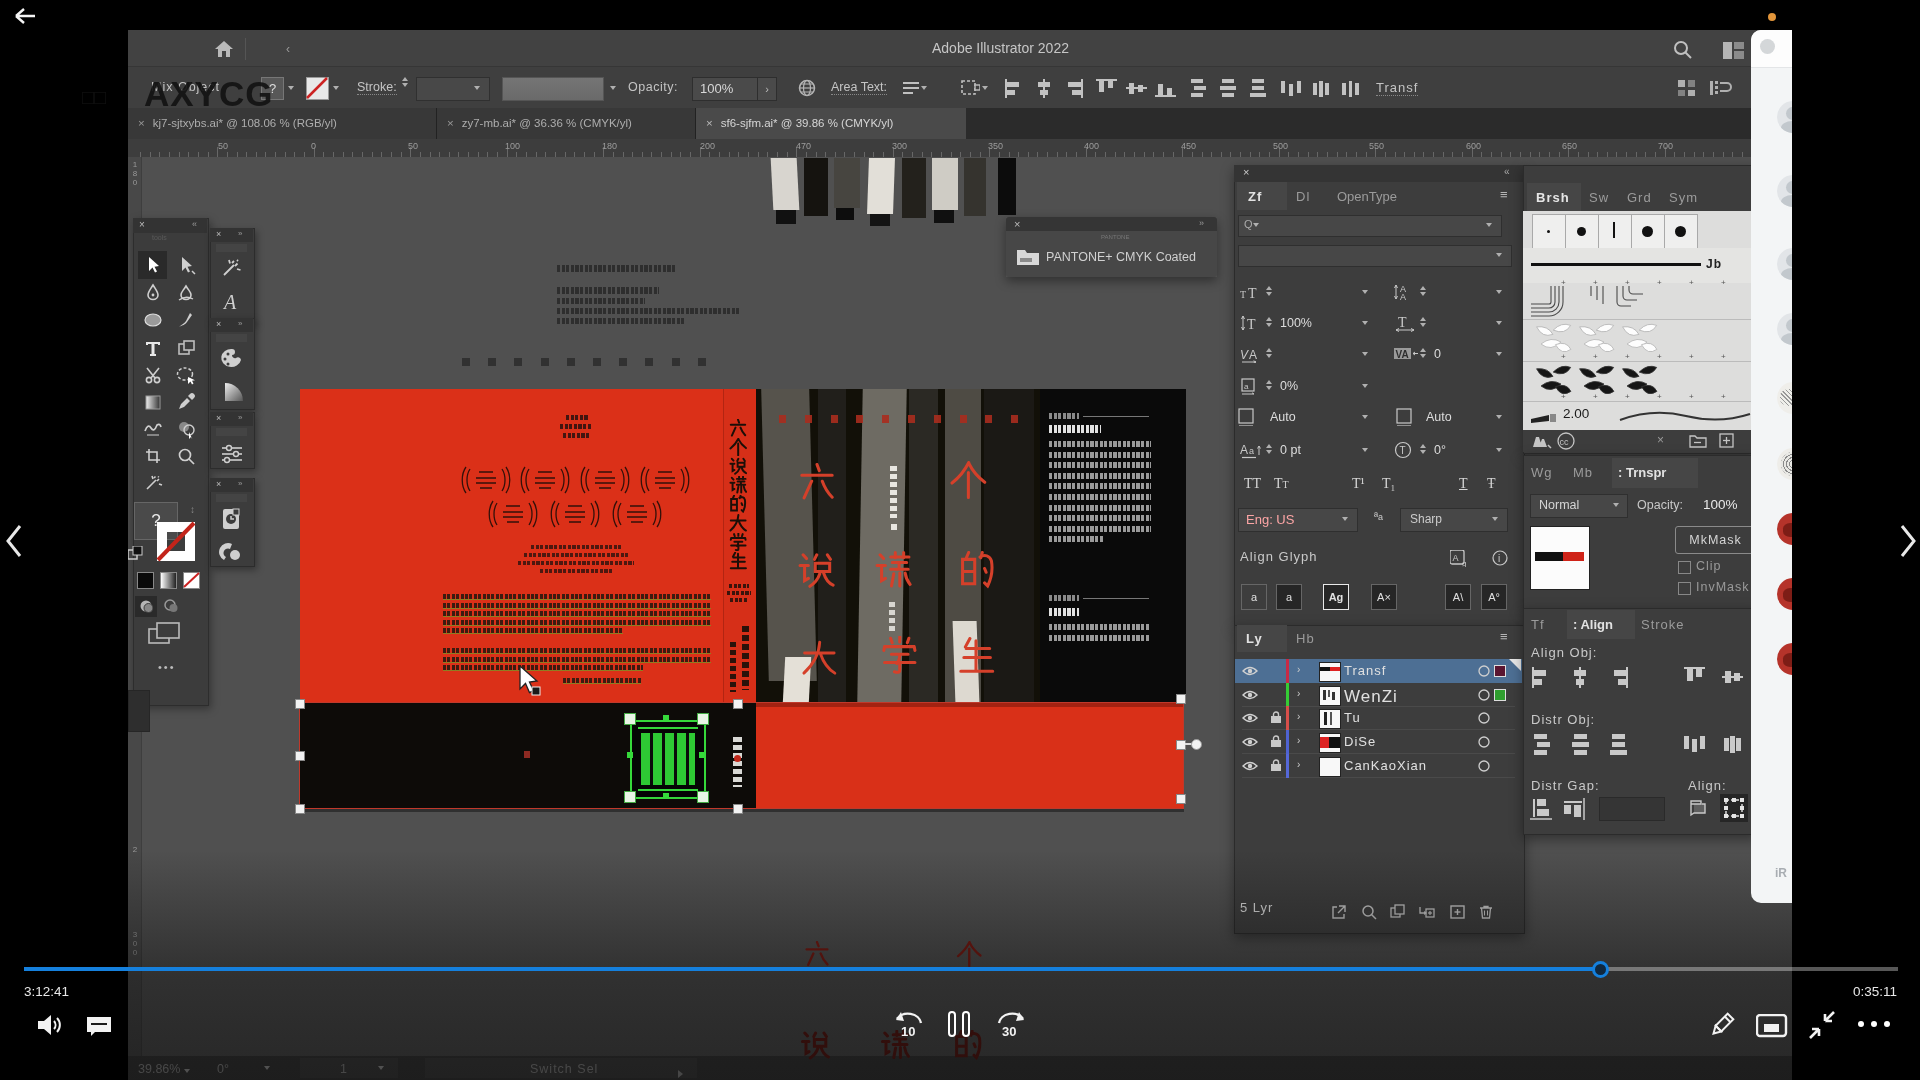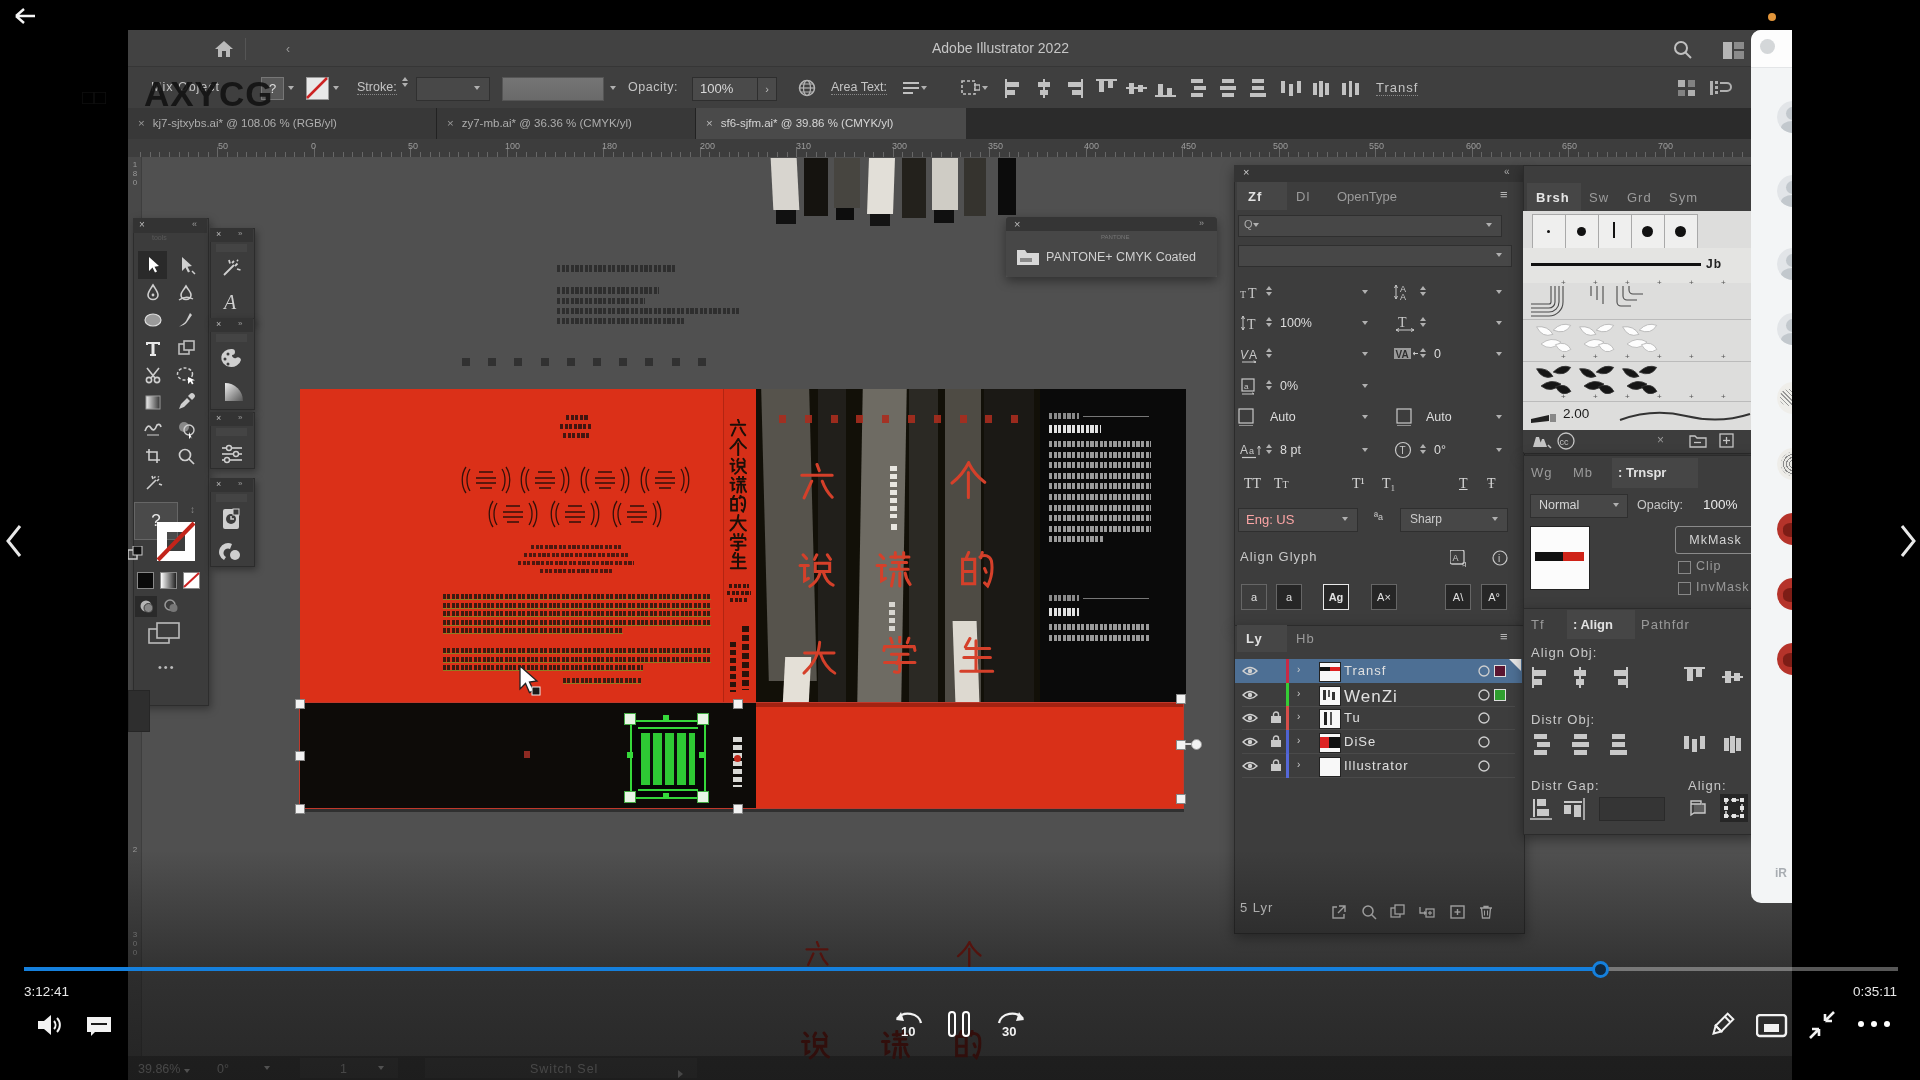--- a/index.html
+++ b/index.html
@@ -94,21 +94,21 @@
 <div class="a" style="left:437px;top:108px;width:258px;height:31px;background:#383838;border-right:1px solid #222;color:#adadad;font-size:11.5px;line-height:31px;"><span style="margin-left:10px;margin-right:8px;color:#999;">×</span>zy7-mb.ai* @ 36.36 % (CMYK/yl)</div>
 <div class="a" style="left:696px;top:108px;width:270px;height:31px;background:#4a4a4a;color:#d6d6d6;font-size:11.5px;line-height:31px;"><span style="margin-left:10px;margin-right:8px;color:#bbb;">×</span>sf6-sjfm.ai* @ 39.86 % (CMYK/yl)</div>
 
 <div class="a" style="left:128px;top:139px;width:1664px;height:18px;background:#3d3d3d;border-bottom:1px solid #2b2b2b;" id="ruler">
     <div style="position: absolute; left: 90px; top: 2px; font-size: 9px; color: rgb(156, 156, 156);">50</div>
     <div style="position: absolute; left: 183px; top: 2px; font-size: 9px; color: rgb(156, 156, 156);">0</div>
     <div style="position: absolute; left: 280px; top: 2px; font-size: 9px; color: rgb(156, 156, 156);">50</div>
     <div style="position: absolute; left: 377px; top: 2px; font-size: 9px; color: rgb(156, 156, 156);">100</div>
     <div style="position: absolute; left: 474px; top: 2px; font-size: 9px; color: rgb(156, 156, 156);">180</div>
     <div style="position: absolute; left: 572px; top: 2px; font-size: 9px; color: rgb(156, 156, 156);">200</div>
-    <div style="position: absolute; left: 668px; top: 2px; font-size: 9px; color: rgb(156, 156, 156);">310</div>
+    <div style="position: absolute; left: 668px; top: 2px; font-size: 9px; color: rgb(156, 156, 156);">470</div>
     <div style="position: absolute; left: 764px; top: 2px; font-size: 9px; color: rgb(156, 156, 156);">300</div>
     <div style="position: absolute; left: 860px; top: 2px; font-size: 9px; color: rgb(156, 156, 156);">350</div>
     <div style="position: absolute; left: 956px; top: 2px; font-size: 9px; color: rgb(156, 156, 156);">400</div>
     <div style="position: absolute; left: 1053px; top: 2px; font-size: 9px; color: rgb(156, 156, 156);">450</div>
     <div style="position: absolute; left: 1145px; top: 2px; font-size: 9px; color: rgb(156, 156, 156);">500</div>
     <div style="position: absolute; left: 1241px; top: 2px; font-size: 9px; color: rgb(156, 156, 156);">550</div>
     <div style="position: absolute; left: 1338px; top: 2px; font-size: 9px; color: rgb(156, 156, 156);">600</div>
     <div style="position: absolute; left: 1434px; top: 2px; font-size: 9px; color: rgb(156, 156, 156);">650</div>
     <div style="position: absolute; left: 1530px; top: 2px; font-size: 9px; color: rgb(156, 156, 156);">700</div>
     <div style="position: absolute; left: 12px; top: 13px; width: 1px; height: 5px; background: rgb(138, 138, 138); opacity: 0.55;"></div>
@@ -602,21 +602,21 @@
     <path d="M19 14 v-9 M19 5 l-1.5 2.5 M19 5 l1.5 2.5" stroke="#c8c8c8" stroke-width="1"></path>
   </svg>
 <svg width="22" height="18" style="position: absolute; left: 1394px; top: 441px;">
     <circle cx="9" cy="9" r="7.5" fill="none" stroke="#c8c8c8" stroke-width="1.2"></circle>
     <text x="5.5" y="13" font-size="10" fill="#c8c8c8">T</text>
   </svg>
 <div style="position: absolute; left: 1266px; top: 444px; color: rgb(153, 153, 153); font-size: 6.5px; line-height: 5px;">
     <i class="cu" style="display:block;margin-bottom:2px;"></i>
     <i class="cd" style="display:block;"></i>
   </div>
-<div style="position: absolute; left: 1280px; top: 441px; width: 52px; height: 18px; color: rgb(221, 221, 221); font-size: 12.5px; line-height: 18px;">8 pt</div>
+<div style="position: absolute; left: 1280px; top: 441px; width: 52px; height: 18px; color: rgb(221, 221, 221); font-size: 12.5px; line-height: 18px;">0 pt</div>
 <div style="position: absolute; left: 1362px; top: 445px; color: rgb(153, 153, 153); font-size: 8px;"><i class="cd"></i></div>
 <div style="position: absolute; left: 1420px; top: 444px; color: rgb(153, 153, 153); font-size: 6.5px; line-height: 5px;">
     <i class="cu" style="display:block;margin-bottom:2px;"></i>
     <i class="cd" style="display:block;"></i>
   </div>
 <div style="position: absolute; left: 1434px; top: 441px; width: 52px; height: 18px; color: rgb(221, 221, 221); font-size: 12.5px; line-height: 18px;">0°</div>
 <div style="position: absolute; left: 1496px; top: 445px; color: rgb(153, 153, 153); font-size: 8px;"><i class="cd"></i></div>
 <div style="position: absolute; left: 1244px; top: 476px; color: rgb(213, 213, 213); font-size: 14px; font-family: &quot;Liberation Serif&quot;;">TT</div>
 <div style="position: absolute; left: 1274px; top: 476px; color: rgb(213, 213, 213); font-size: 14px; font-family: &quot;Liberation Serif&quot;;">T<span style="font-size:10px;">T</span></div>
 <div style="position: absolute; left: 1352px; top: 476px; color: rgb(213, 213, 213); font-size: 14px; font-family: &quot;Liberation Serif&quot;;">T¹</div>
@@ -728,21 +728,21 @@
     <path d="M1 6 Q8 -1 15 6 Q8 13 1 6 Z" fill="none" stroke="#d0d0d0" stroke-width="1.4"></path>
     <circle cx="8" cy="6" r="2.2" fill="#d0d0d0"></circle>
   </svg>
 <svg width="12" height="13" style="position: absolute; left: 1270px; top: 758.8px;">
     <rect x="1" y="5" width="10" height="7" fill="#c9c9c9"></rect>
     <path d="M3.5 5 v-1.5 a2.5 2.5 0 0 1 5 0 V5" fill="none" stroke="#c9c9c9" stroke-width="1.4"></path>
   </svg>
 <div style="position: absolute; left: 1286px; top: 753.8px; width: 3px; height: 24px; background: rgb(85, 104, 216);"></div>
 <div style="position: absolute; left: 1297px; top: 758.8px; color: rgb(204, 204, 204); font-size: 10px;">›</div>
 <div style="position: absolute; left: 1319px; top: 756.8px; width: 20px; height: 18px; background: rgb(248, 248, 248); border: 1px solid rgb(34, 34, 34);"></div>
-<div style="position: absolute; left: 1344px; top: 757.8px; color: rgb(224, 224, 224); font-size: 13px; letter-spacing: 1px;">Illustrator</div>
+<div style="position: absolute; left: 1344px; top: 757.8px; color: rgb(224, 224, 224); font-size: 13px; letter-spacing: 1px;">CanKaoXian</div>
 <svg width="14" height="14" style="position: absolute; left: 1477px; top: 758.8px;">
     <circle cx="7" cy="7" r="5" fill="none" stroke="#cfcfcf" stroke-width="1.3"></circle>
   </svg>
 <div style="position: absolute; left: 1240px; top: 900px; color: rgb(216, 216, 216); font-size: 13px; letter-spacing: 1px;">5 Lyr</div>
 <svg width="18" height="18" style="position: absolute; left: 1330px; top: 903px;">
     <path d="M7 4 H3 V15 H14 V11" fill="none" stroke="#c5c5c5" stroke-width="1.4"></path>
     <path d="M9 3 h6 v6 M15 3 L8 10" stroke="#c5c5c5" stroke-width="1.4" fill="none"></path>
   </svg>
 <svg width="18" height="18" style="position: absolute; left: 1360px; top: 903px;">
     <circle cx="8" cy="8" r="5" fill="none" stroke="#c5c5c5" stroke-width="1.5"></circle>
@@ -910,21 +910,21 @@
 <div style="position: absolute; left: 1563px; top: 552px; width: 21px; height: 9px; background: rgb(207, 35, 24);"></div>
 <div style="position: absolute; left: 1675px; top: 526px; width: 79px; height: 26px; border: 1px solid rgb(138, 138, 138); border-radius: 3px; color: rgb(213, 213, 213); font-size: 12.5px; text-align: center; line-height: 26px; letter-spacing: 1px;">MkMask</div>
 <div style="position: absolute; left: 1678px; top: 561px; width: 11px; height: 11px; border: 1px solid rgb(136, 136, 136);"></div>
 <div style="position: absolute; left: 1696px; top: 559px; color: rgb(154, 154, 154); font-size: 12.5px; letter-spacing: 1px;">Clip</div>
 <div style="position: absolute; left: 1678px; top: 582px; width: 11px; height: 11px; border: 1px solid rgb(136, 136, 136);"></div>
 <div style="position: absolute; left: 1696px; top: 580px; color: rgb(154, 154, 154); font-size: 12.5px; letter-spacing: 1px;">InvMask</div>
 <div style="position: absolute; left: 1523px; top: 608px; width: 232px; height: 225px; background: rgb(61, 61, 61); border: 1px solid rgb(43, 43, 43); box-shadow: rgba(0, 0, 0, 0.4) 0px 4px 12px;"></div>
 <div style="position: absolute; left: 1531px; top: 617px; color: rgb(155, 155, 155); font-size: 13px; letter-spacing: 1px;">Tf</div>
 <div style="position: absolute; left: 1567px; top: 610px; width: 68px; height: 29px; background: rgb(70, 70, 70);"></div>
 <div style="position: absolute; left: 1573px; top: 617px; color: rgb(226, 226, 226); font-size: 13px; font-weight: bold;">: Align</div>
-<div style="position: absolute; left: 1641px; top: 617px; color: rgb(155, 155, 155); font-size: 13px; letter-spacing: 1px;">Pathfdr</div>
+<div style="position: absolute; left: 1641px; top: 617px; color: rgb(155, 155, 155); font-size: 13px; letter-spacing: 1px;">Stroke</div>
 <div style="position: absolute; left: 1531px; top: 645px; color: rgb(201, 201, 201); font-size: 13px; letter-spacing: 1px;">Align Obj:</div>
 <svg width="22" height="22" style="position: absolute; left: 1532px; top: 667px;">
     <rect x="0" y="0" width="2" height="21" fill="#c9c9c9"></rect>
     <rect x="2" y="3" width="12" height="6" fill="#c9c9c9"></rect>
     <rect x="2" y="12" width="8" height="6" fill="#c9c9c9"></rect>
   </svg>
 <svg width="22" height="22" style="position: absolute; left: 1570px; top: 667px;">
     <rect x="9" y="0" width="2" height="21" fill="#c9c9c9"></rect>
     <rect x="4" y="3" width="12" height="6" fill="#c9c9c9"></rect>
     <rect x="6" y="12" width="8" height="6" fill="#c9c9c9"></rect>

